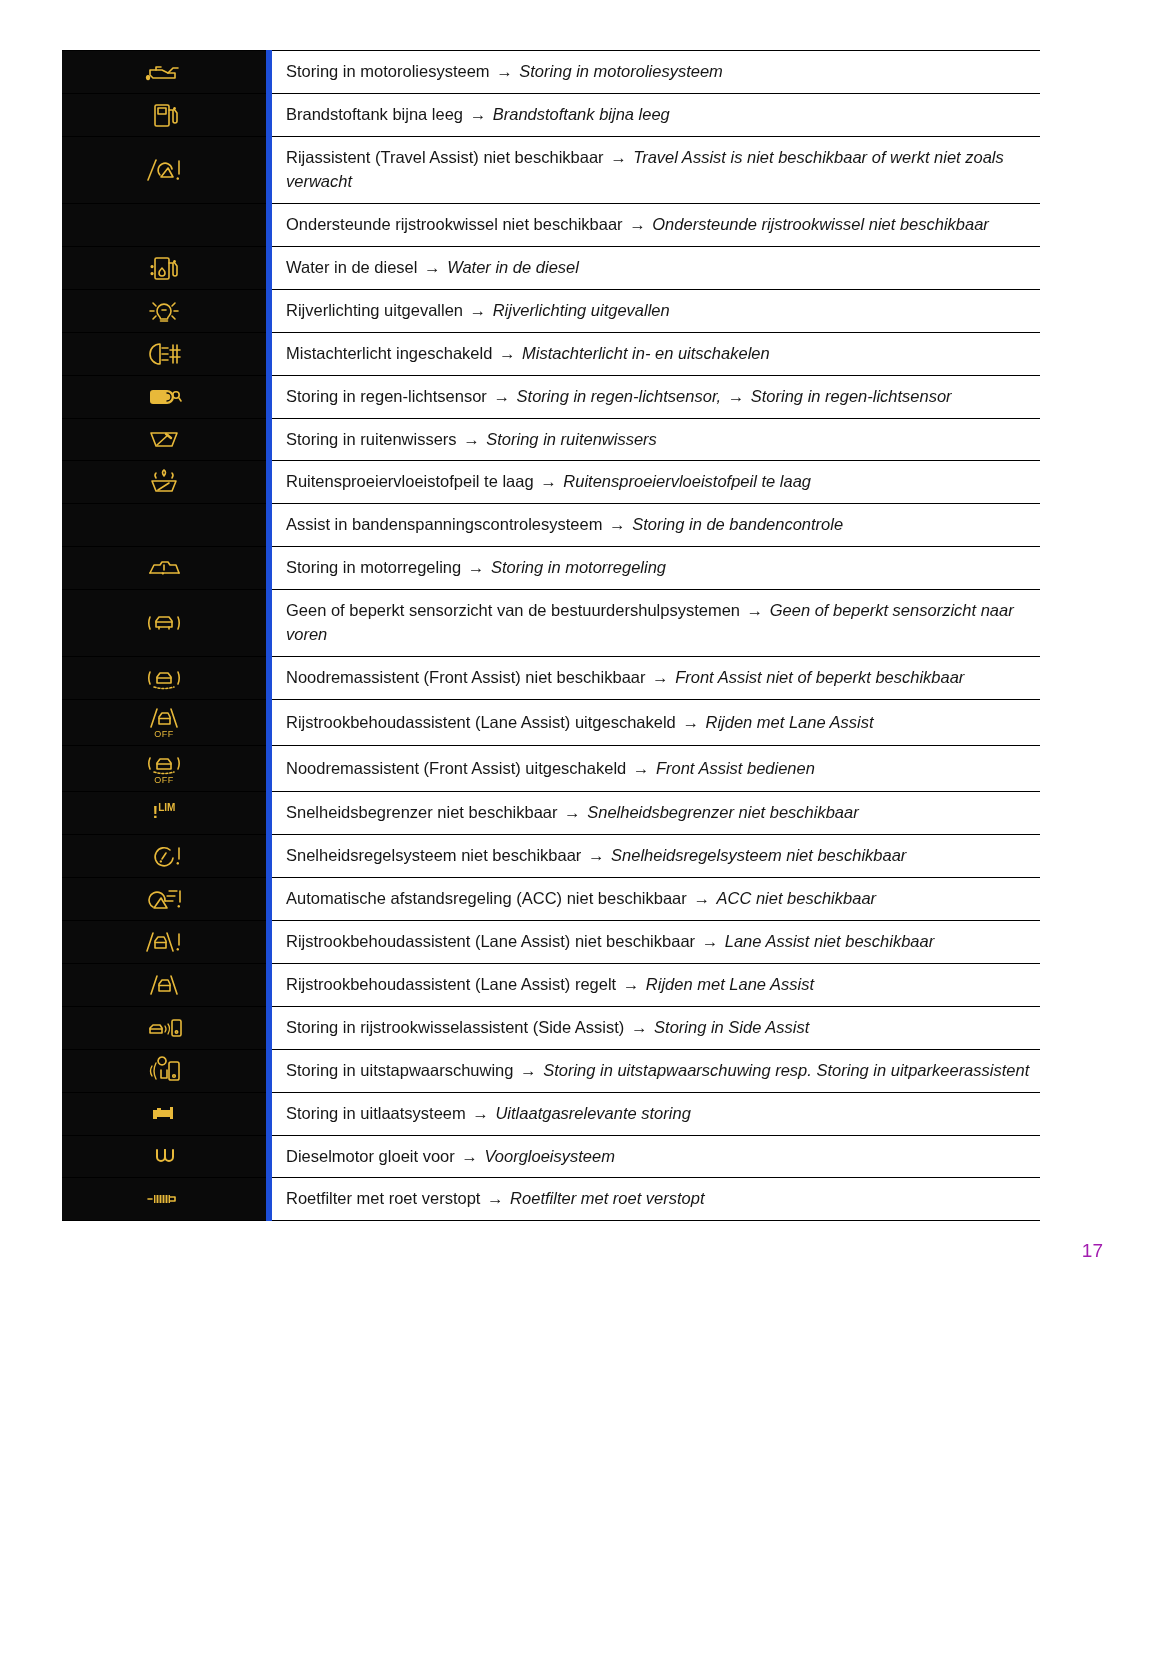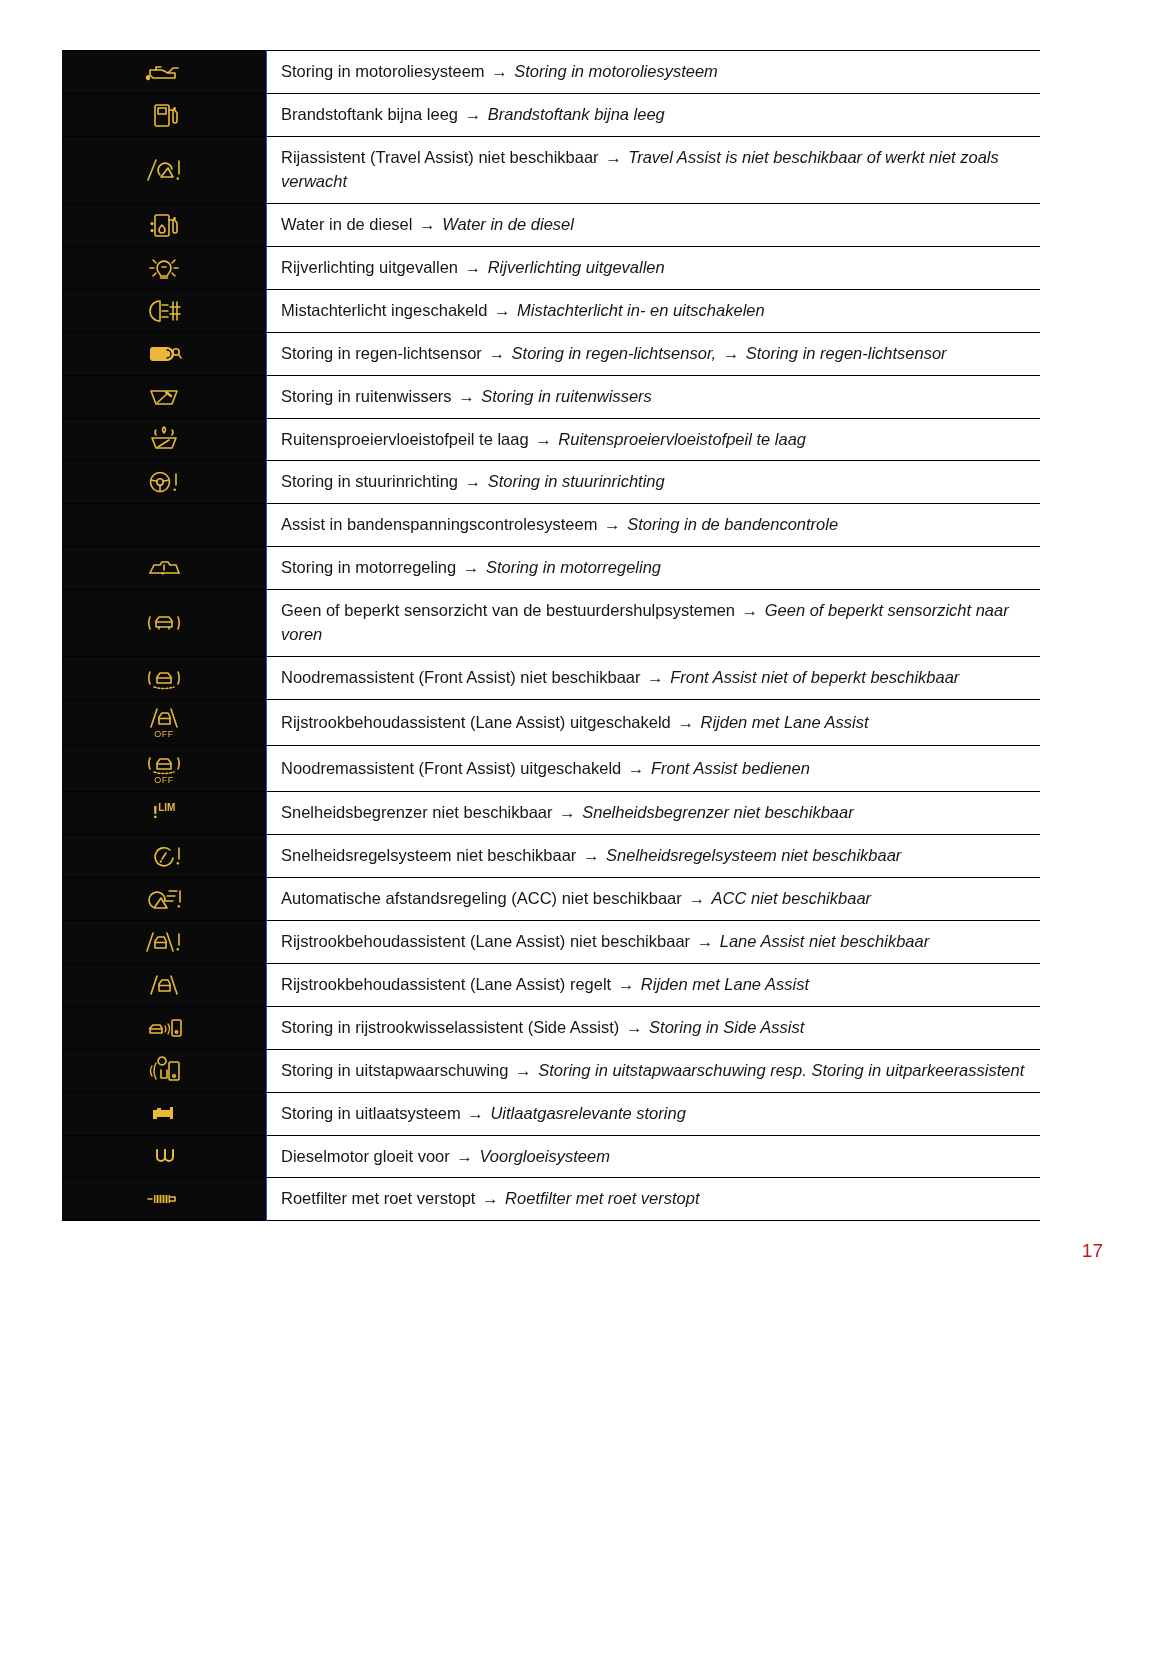--- a/index.html
+++ b/index.html
@@ -32,38 +32,38 @@
   table.warn-table tr:last-child {
     border-bottom: 1px solid #000;
   }
   td.icon-cell {
     width: 196px;
     background: #0a0a0a;
     color: #e8b93a;
     text-align: center;
     vertical-align: middle;
     padding: 6px 4px;
-    border-right: 1px solid #1d4ed8;
+    border-right: 6px solid #1d4ed8;
   }
   td.text-cell {
     padding: 9px 4px 9px 14px;
     vertical-align: middle;
     font-size: 16.5px;
     line-height: 1.45;
     color: #161616;
   }
   .txt-plain { font-style: normal; }
   .arrow { font-style: normal; padding: 0 2px; }
   .txt-italic { font-style: italic; }
   .page-number {
     position: absolute;
     right: 62px;
     bottom: 44px;
     font-size: 19px;
-    color: #b91c1c;
+    color: #a21caf;
   }
   
   svg.ic {
     display: block;
     margin: 0 auto;
     stroke: #e8b93a;
     fill: none;
     stroke-width: 1.6;
     stroke-linecap: round;
     stroke-linejoin: round;
@@ -137,20 +137,30 @@
             <path class="fillbit" d="M39.7 22.2 a1.3 1.3 0 1 0 0.1 0"></path>
           </svg>
         </td>
         <td class="text-cell">
           <span class="txt-plain">Rijassistent (Travel Assist) niet beschikbaar</span>
           <span class="arrow">→</span>
           <span class="txt-italic">Travel Assist is niet beschikbaar of werkt niet zoals verwacht</span>
         </td>
       </tr>
 
+      <tr>
+        <td class="icon-cell">
+          <div class="icon-blank"></div>
+        </td>
+        <td class="text-cell">
+          <span class="txt-plain">Ondersteunde rijstrookwissel niet beschikbaar</span>
+          <span class="arrow">→</span>
+          <span class="txt-italic">Ondersteunde rijstrookwissel niet beschikbaar</span>
+        </td>
+      </tr>
 
       <tr>
         <td class="icon-cell">
           <svg class="ic" width="44" height="30" viewBox="0 0 44 30">
             <rect x="13" y="5" width="14" height="21" rx="1.5"></rect>
             <path d="M27 10 L31 10 L31 21 a2 2 0 0 0 4 0 L35 13 L32 9"></path>
             <path class="fillbit" d="M32.5 7 a1.4 1.4 0 1 0 0.1 0"></path>
             <path d="M17 20 c0 -2 3 -5 3 -5 s3 3 3 5 a3 3 0 0 1 -6 0 Z"></path>
             <path class="fillbit" d="M10 12 a1.6 1.6 0 1 0 0.1 0"></path>
             <path class="fillbit" d="M10 19 a1.6 1.6 0 1 0 0.1 0"></path>
@@ -238,36 +248,20 @@
             <path d="M31 10 q2 -3 0 -5"></path>
           </svg>
         </td>
         <td class="text-cell">
           <span class="txt-plain">Ruitensproeiervloeistofpeil te laag</span>
           <span class="arrow">→</span>
           <span class="txt-italic">Ruitensproeiervloeistofpeil te laag</span>
         </td>
       </tr>
 
-      <tr>
-        <td class="icon-cell">
-          <svg class="ic" width="48" height="28" viewBox="0 0 48 28">
-            <circle cx="20" cy="14" r="9.5"></circle>
-            <circle cx="20" cy="14" r="3.2"></circle>
-            <path d="M10.8 12 L16.9 13.2 M29.2 12 L23.1 13.2 M20 17.2 L20 23.5"></path>
-            <path d="M36 6 L36 17"></path>
-            <path class="fillbit" d="M34.7 20.4 a1.3 1.3 0 1 0 0.1 0"></path>
-          </svg>
-        </td>
-        <td class="text-cell">
-          <span class="txt-plain">Storing in stuurinrichting</span>
-          <span class="arrow">→</span>
-          <span class="txt-italic">Storing in stuurinrichting</span>
-        </td>
-      </tr>
 
 
       <tr>
         <td class="icon-cell">
           <div class="icon-blank"></div>
         </td>
         <td class="text-cell">
           <span class="txt-plain">Assist in bandenspanningscontrolesysteem</span>
           <span class="arrow">→</span>
           <span class="txt-italic">Storing in de bandencontrole</span>

